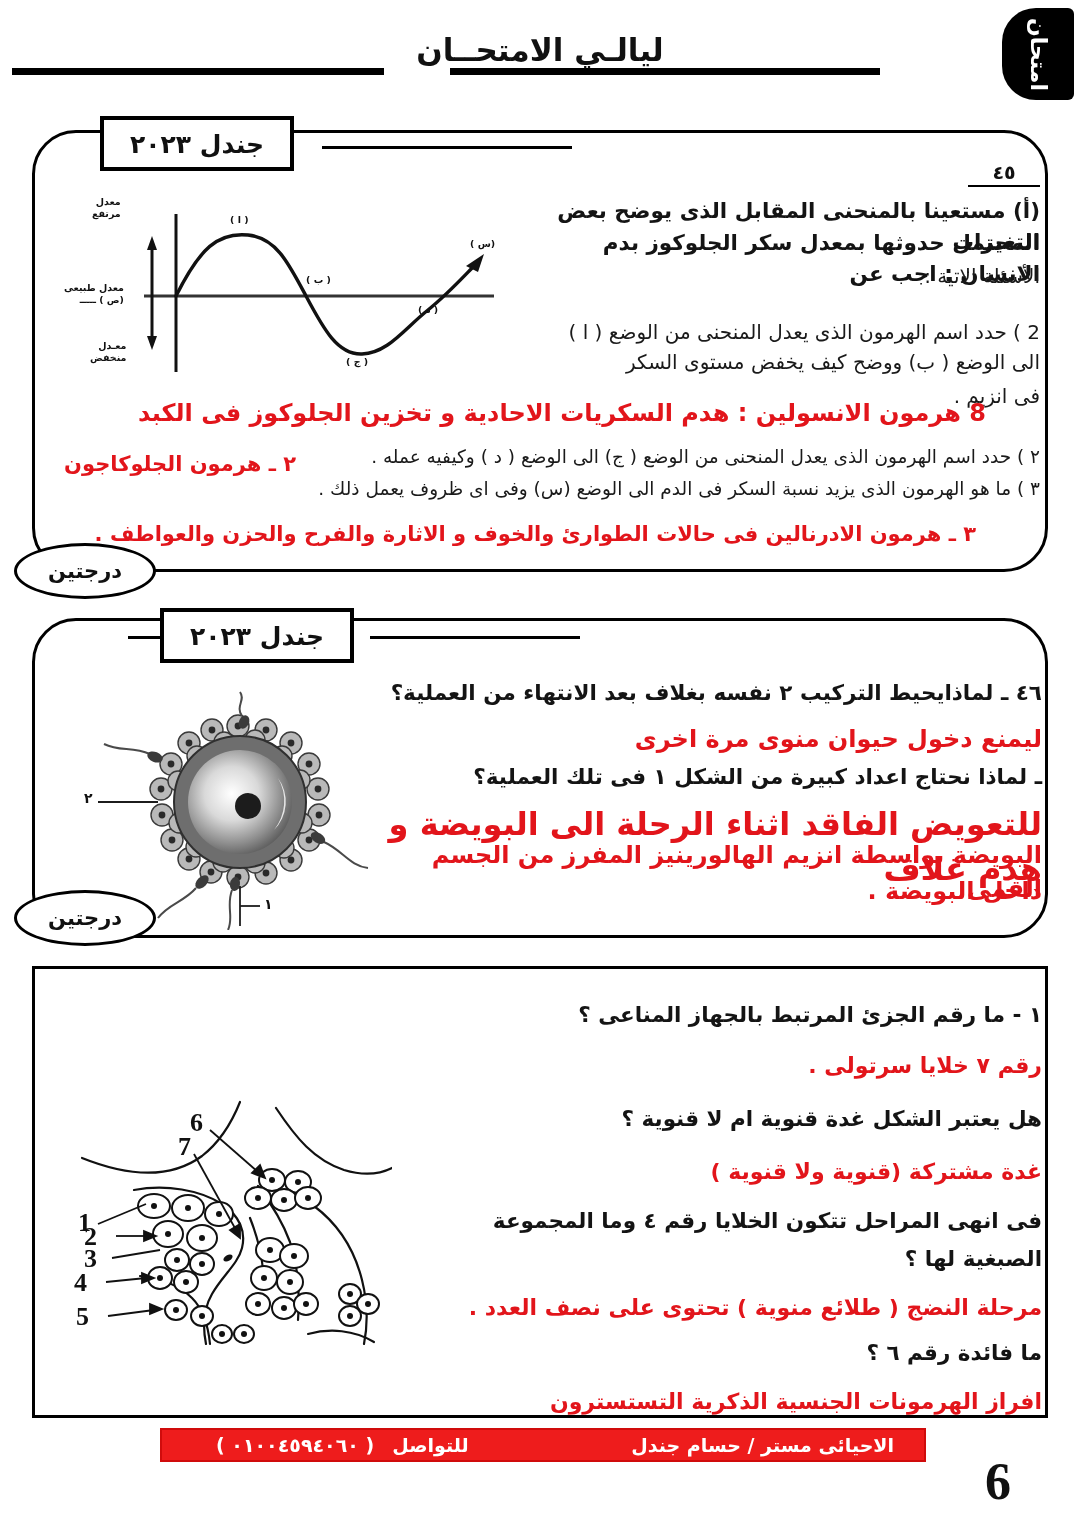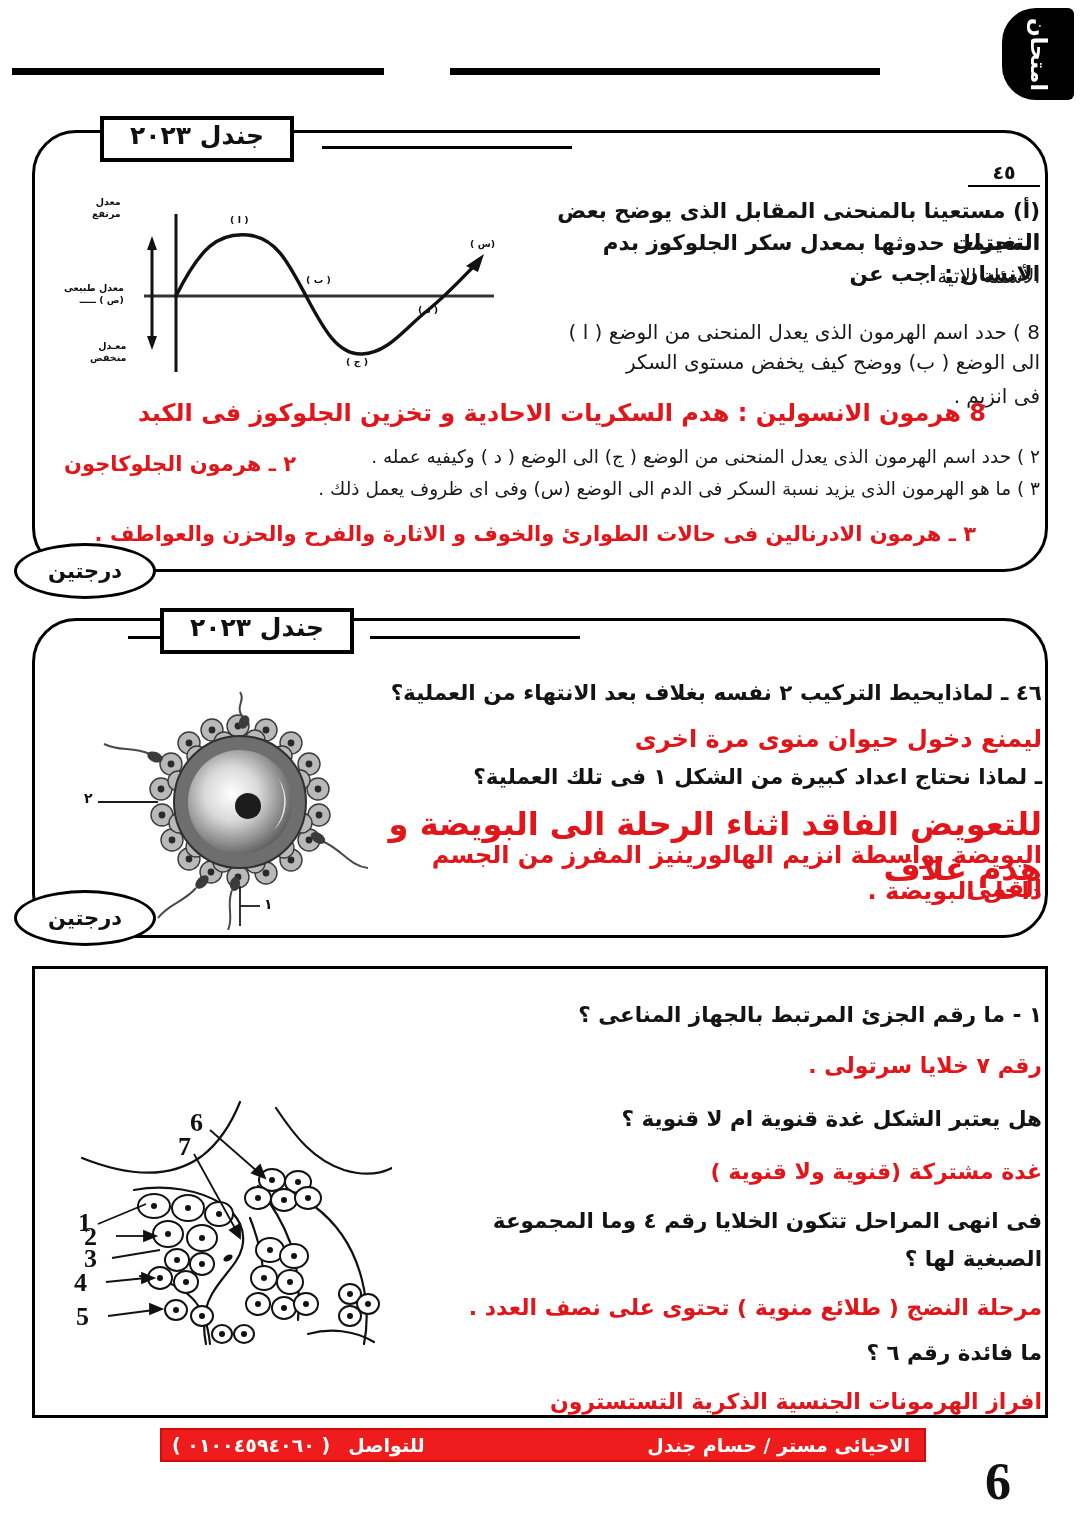--- a/index.html
+++ b/index.html
@@ -62,21 +62,21 @@
   }
   .sec.round {
     border-radius: 44px;
   }
   .sec.square { border-radius: 0; }
 
   .tag-box {
     position: absolute;
     border: 4px solid #000;
     background: #fff;
-    padding: 2px 26px 7px;
+    padding: 11px 26px 7px;
     font-size: 25px; font-weight: bold;
     z-index: 6;
     white-space: nowrap;
     line-height: 1.15;
   }
   .tag-rule {
     position: absolute; height: 3px; background: #000; z-index: 5;
   }
   .mark-oval {
     position: absolute;
@@ -137,24 +137,24 @@
   .footer-bar {
     position: absolute;
     left: 160px; top: 1428px; width: 766px; height: 34px;
     background: #ee1c1c;
     border: 2px solid #d00c0c;
     display: flex; align-items: center;
     direction: rtl;
     color: #fff; font-weight: bold; font-size: 19px;
     padding: 0 10px;
   }
-  .footer-bar .f-name   { margin-right: 4px; }
+  .footer-bar .f-name   { margin-right: 20px; }
   .footer-bar .f-spacer { flex: 1; }
   .footer-bar .f-contact{ margin-left: 18px; }
-  .footer-bar .f-phone  { letter-spacing: 1px; }
+  .footer-bar .f-phone  { letter-spacing: 1px; margin-left: 44px; }
 
   .page-no {
     position: absolute; top: 1452px; left: 985px;
     font-size: 52px; font-weight: bold;
     font-family: "Liberation Serif", serif;
     color: #111;
   }
 
   
   .watermark {
@@ -163,20 +163,21 @@
     font-weight: bold; transform: rotate(-22deg);
     pointer-events: none;
   }
 </style>
 </head>
 <body>
 
 <div class="header">
   <div class="hdr-rule-long"></div>
   <div class="hdr-rule-short"></div>
+  <div class="hdr-title">ليالـي الامتحــان</div>
   <div class="hdr-tab">
     <span>امتحان</span>
   </div>
 </div>
 
 <div class="watermark">&nbsp;</div>
 
 <div class="sec round" style="left:32px; top:130px; width:1016px; height:442px;"></div>
 
 <div class="tag-rule" style="left:322px; top:146px; width:250px;"></div>
@@ -212,21 +213,21 @@
   <div class="ch-lbl" style="left:240px; top:82px;">( ب )</div>
   <div class="ch-lbl" style="left:280px; top:164px;">( ج )</div>
   <div class="ch-lbl" style="left:352px; top:112px;">( د )</div>
   <div class="ch-lbl" style="left:404px; top:46px;">(س )</div>
 </div>
 
 <div class="qtext q-bold" style="left:520px; top:196px; width:520px;">(أ) مستعينا بالمنحنى المقابل الذى يوضح بعض التغيرات</div>
 <div class="qtext q-bold" style="left:520px; top:228px; width:520px;">المحتمل حدوثها بمعدل سكر الجلوكوز بدم الانسان : اجب عن</div>
 <div class="qtext q-norm" style="left:520px; top:262px; width:520px;">الأسئلة الاتية :</div>
 
-<div class="qtext q-norm" style="left:520px; top:318px; width:520px;">8 ) حدد اسم الهرمون الذى يعدل المنحنى من الوضع ( ا )</div>
+<div class="qtext q-norm" style="left:520px; top:318px; width:520px;">2 ) حدد اسم الهرمون الذى يعدل المنحنى من الوضع ( ا )</div>
 <div class="qtext q-norm" style="left:520px; top:348px; width:520px;">الى الوضع ( ب) ووضح كيف يخفض مستوى السكر</div>
 <div class="qtext q-norm" style="left:520px; top:382px; width:520px;">فى انزيم .</div>
 
 <div class="qtext ans" style="left:56px; top:396px; width:930px; font-size:24px; text-align:right;">8 هرمون الانسولين : هدم السكريات الاحادية و تخزين الجلوكوز فى الكبد</div>
 
 <div class="qtext q-norm" style="left:300px; top:444px; width:740px; font-size:18.5px;">٢ ) حدد اسم الهرمون الذى يعدل المنحنى من الوضع ( ج) الى الوضع ( د ) وكيفيه عمله .</div>
 <div class="qtext ans" style="left:46px; top:450px; width:250px; font-size:21px; text-align:right;">٢ ـ هرمون الجلوكاجون</div>
 
 <div class="qtext q-norm" style="left:238px; top:476px; width:802px; font-size:18.5px;">٣ ) ما هو الهرمون الذى يزيد نسبة السكر فى الدم الى الوضع (س) وفى اى ظروف يعمل ذلك .</div>
 <div class="qtext ans" style="left:46px; top:520px; width:930px; font-size:21px; text-align:right;">٣ ـ هرمون الادرنالين فى حالات الطوارئ والخوف و الاثارة والفرح والحزن والعواطف .</div>

